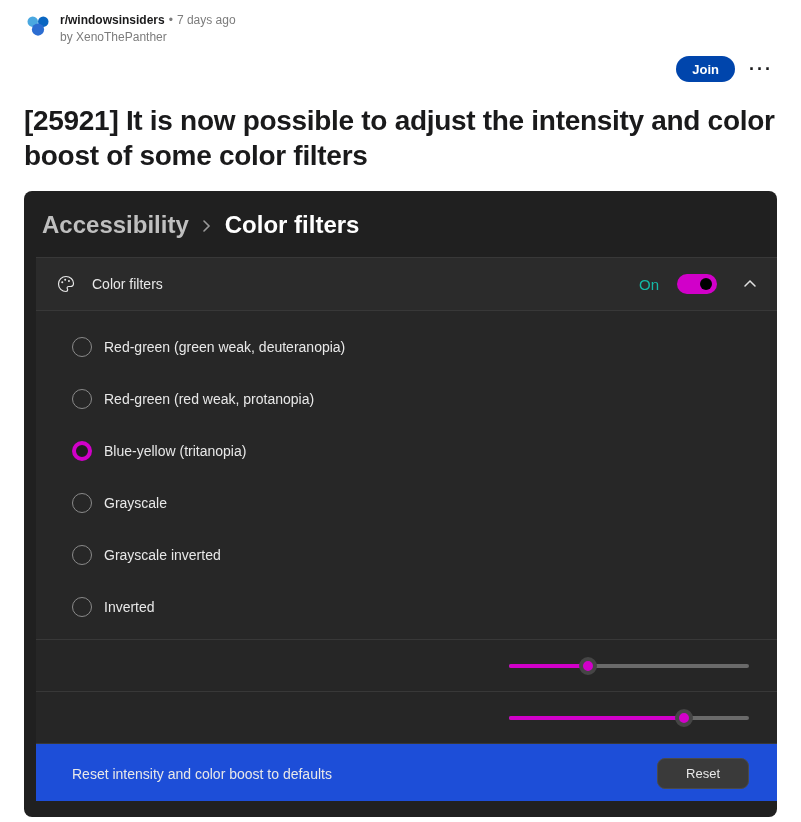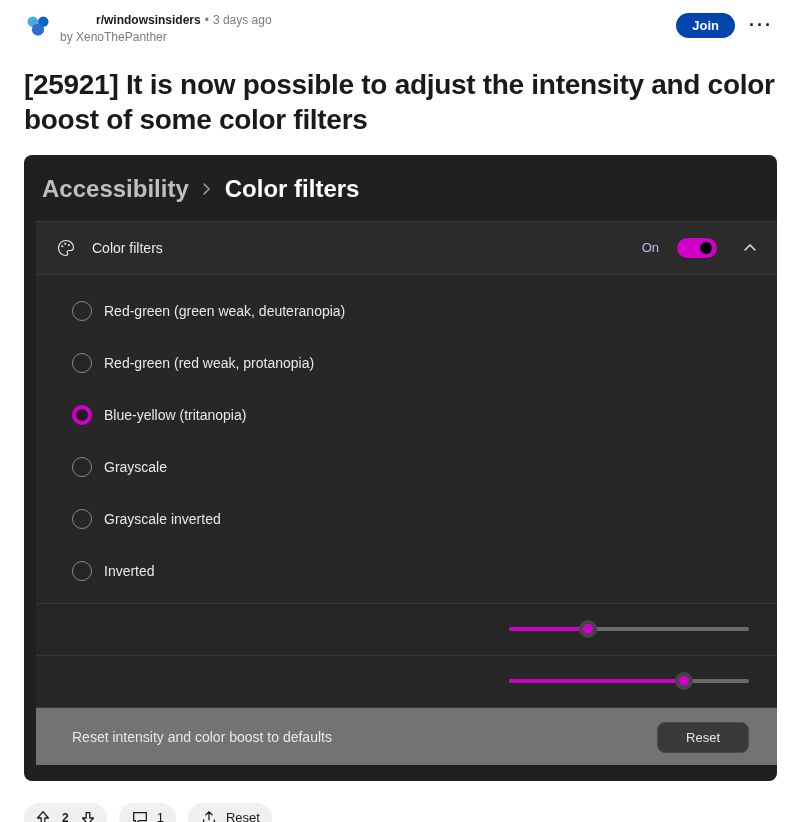--- a/index.html
+++ b/index.html
@@ -12,25 +12,25 @@
   .post-wrap { padding: 12px 24px 20px 24px; }
 
   
   .header-row { display: flex; align-items: flex-start; gap: 8px; }
   .sub-icon {
     width: 28px; height: 28px; border-radius: 50%; flex-shrink: 0;
     display: flex; align-items: center; justify-content: center;
   }
   .sub-meta { flex: 1; display: flex; flex-direction: column; font-size: 12px; line-height: 1.4; }
   .sub-line1 { display: flex; align-items: center; gap: 4px; }
-  .sub-name { font-weight: 600; color: #1a1a1b; margin-left: 36px; }
+  .sub-name { font-weight: 600; color: #1a1a1b; }
   .dot-sep { color: #7c7c7c; }
   .post-time { color: #7c7c7c; }
   .byline { color: #7c7c7c; }
-  .header-right { display: flex; align-items: center; gap: 10px; }
+  .header-right { display: flex; gap: 10px; margin-top: 44px; }
   .join-btn {
     background: #0045ac; color: #fff; border: none; border-radius: 999px;
     padding: 5px 16px; font-size: 13px; font-weight: 700; cursor: pointer;
   }
   .more-btn { background: none; border: none; cursor: pointer; padding: 4px;
     color: #1a1a1b; font-size: 18px; line-height: 1; letter-spacing: 2px; font-weight: 700; }
 
   
   .post-title {
     font-size: 28px; font-weight: 600; line-height: 1.25;
@@ -50,21 +50,21 @@
   .bc-sep { color: #9a9a9a; font-size: 20px; }
   .bc-current { color: #ffffff; font-weight: 700; }
 
   .expander-header {
     display: flex; align-items: center; gap: 16px;
     padding: 16px 20px; background: #2b2b2b; border-top: 1px solid #383838;
     border-bottom: 1px solid #383838; margin-left: 12px;
   }
   .palette-icon { width: 20px; height: 20px; flex-shrink: 0; }
   .expander-title { flex: 1; font-size: 14px; }
-  .on-label { font-size: 13px; color: #c4b5fd; margin-right: 2px; }
+  .on-label { font-size: 15px; color: #14b8a6; margin-right: 2px; }
   .toggle {
     width: 40px; height: 20px; background: #d100c9; border-radius: 999px;
     position: relative; cursor: pointer;
   }
   .toggle-knob {
     position: absolute; width: 12px; height: 12px; background: #000;
     border-radius: 50%; top: 4px; right: 5px;
   }
   .chevron { width: 14px; height: 14px; margin-left: 10px; }
 
@@ -97,21 +97,21 @@
   }
   .slider-thumb {
     position: absolute; top: 50%; width: 18px; height: 18px;
     background: #d100c9; border: 4px solid #454545; border-radius: 50%;
     transform: translate(-50%, -50%);
   }
 
   .reset-row {
     display: flex; align-items: center; justify-content: space-between;
     border-top: 1px solid #383838; padding: 14px 28px 12px 36px; margin-left: 12px;
-    background: #737373;
+    background: #1d4ed8;
   }
   .reset-label { font-size: 14px; color: #e8e8e8; }
   .reset-btn {
     background: #3a3a3a; border: 1px solid #4a4a4a; color: #e8e8e8;
     padding: 7px 28px; border-radius: 8px; font-size: 13px; cursor: pointer;
   }
 
   
   .action-bar { display: flex; gap: 12px; margin-top: 22px; align-items: center; }
   .pill {
@@ -136,21 +136,21 @@
       <svg viewBox="0 0 32 32" width="28" height="28">
         <circle cx="10" cy="11" r="6" fill="#4aa8e0"></circle>
         <circle cx="22" cy="11" r="6" fill="#0a66c2"></circle>
         <circle cx="16" cy="20" r="7" fill="#2c6dd1"></circle>
       </svg>
     </div>
     <div class="sub-meta">
       <div class="sub-line1">
         <span class="sub-name">r/windowsinsiders</span>
         <span class="dot-sep">•</span>
-        <span class="post-time">3 days ago</span>
+        <span class="post-time">7 days ago</span>
       </div>
       <div class="byline">
         <span>by </span><span>XenoThePanther</span>
       </div>
     </div>
     <div class="header-right">
       <button class="join-btn">Join</button>
       <button class="more-btn">···</button>
     </div>
   </div>

